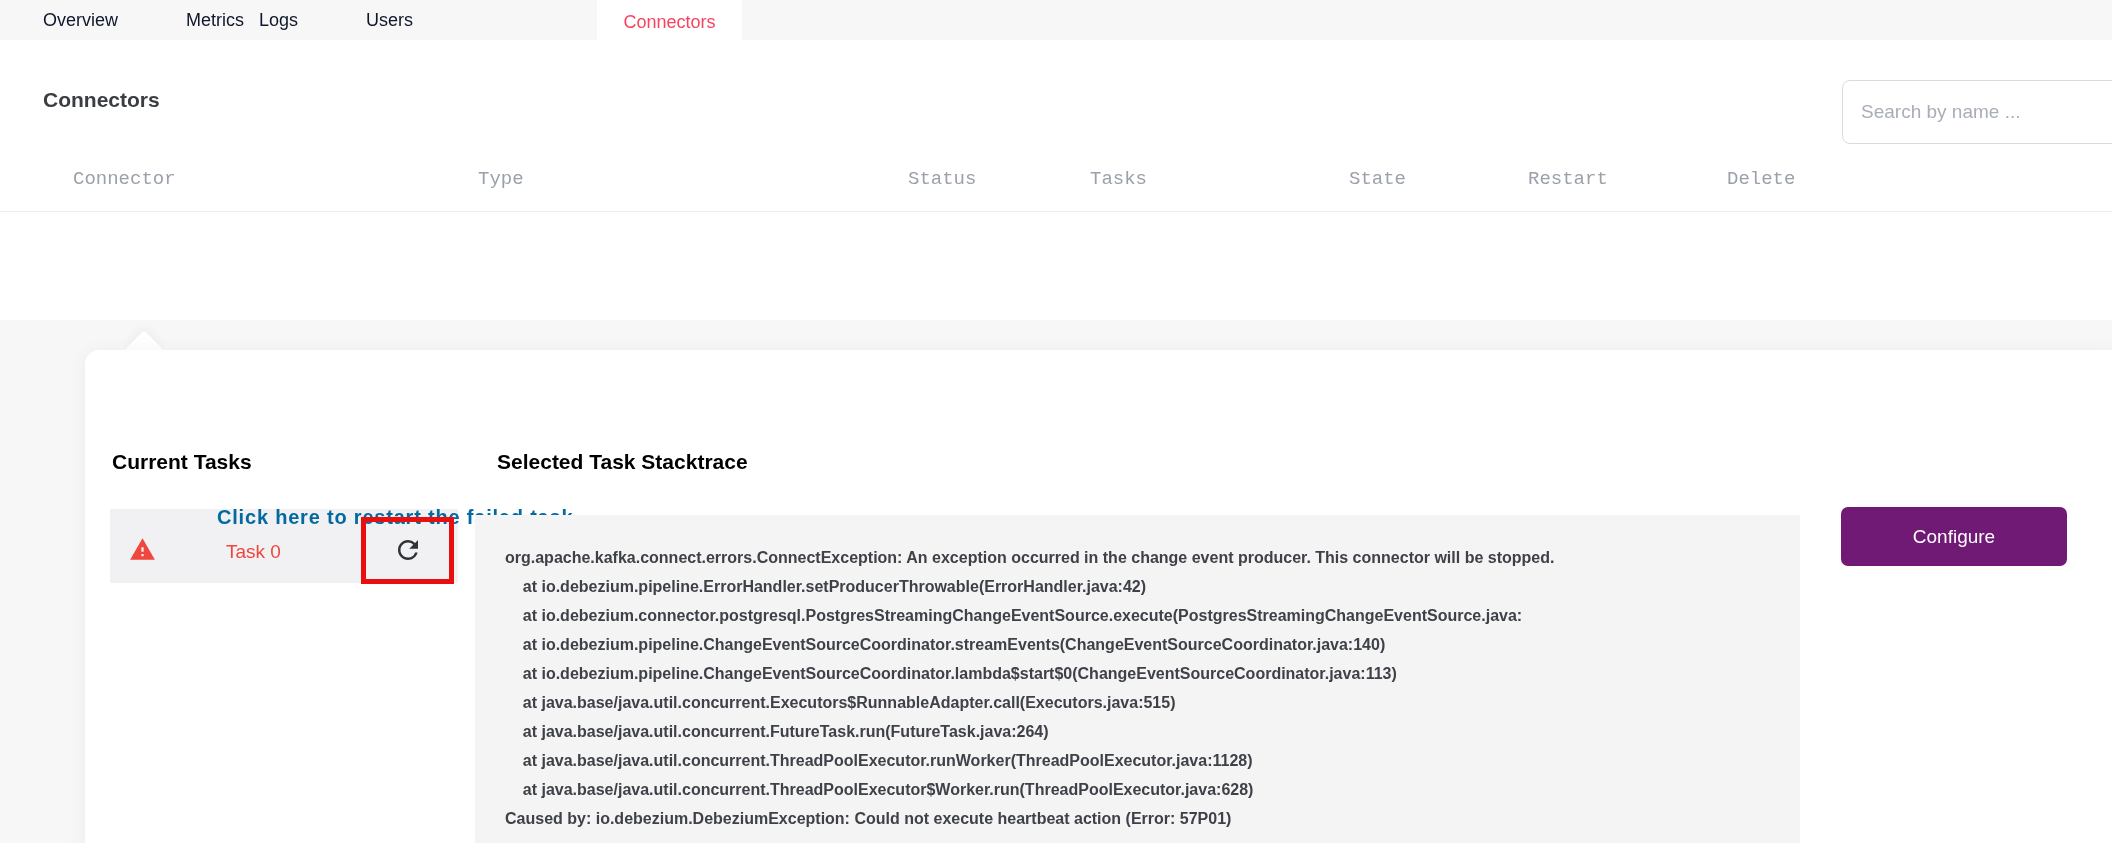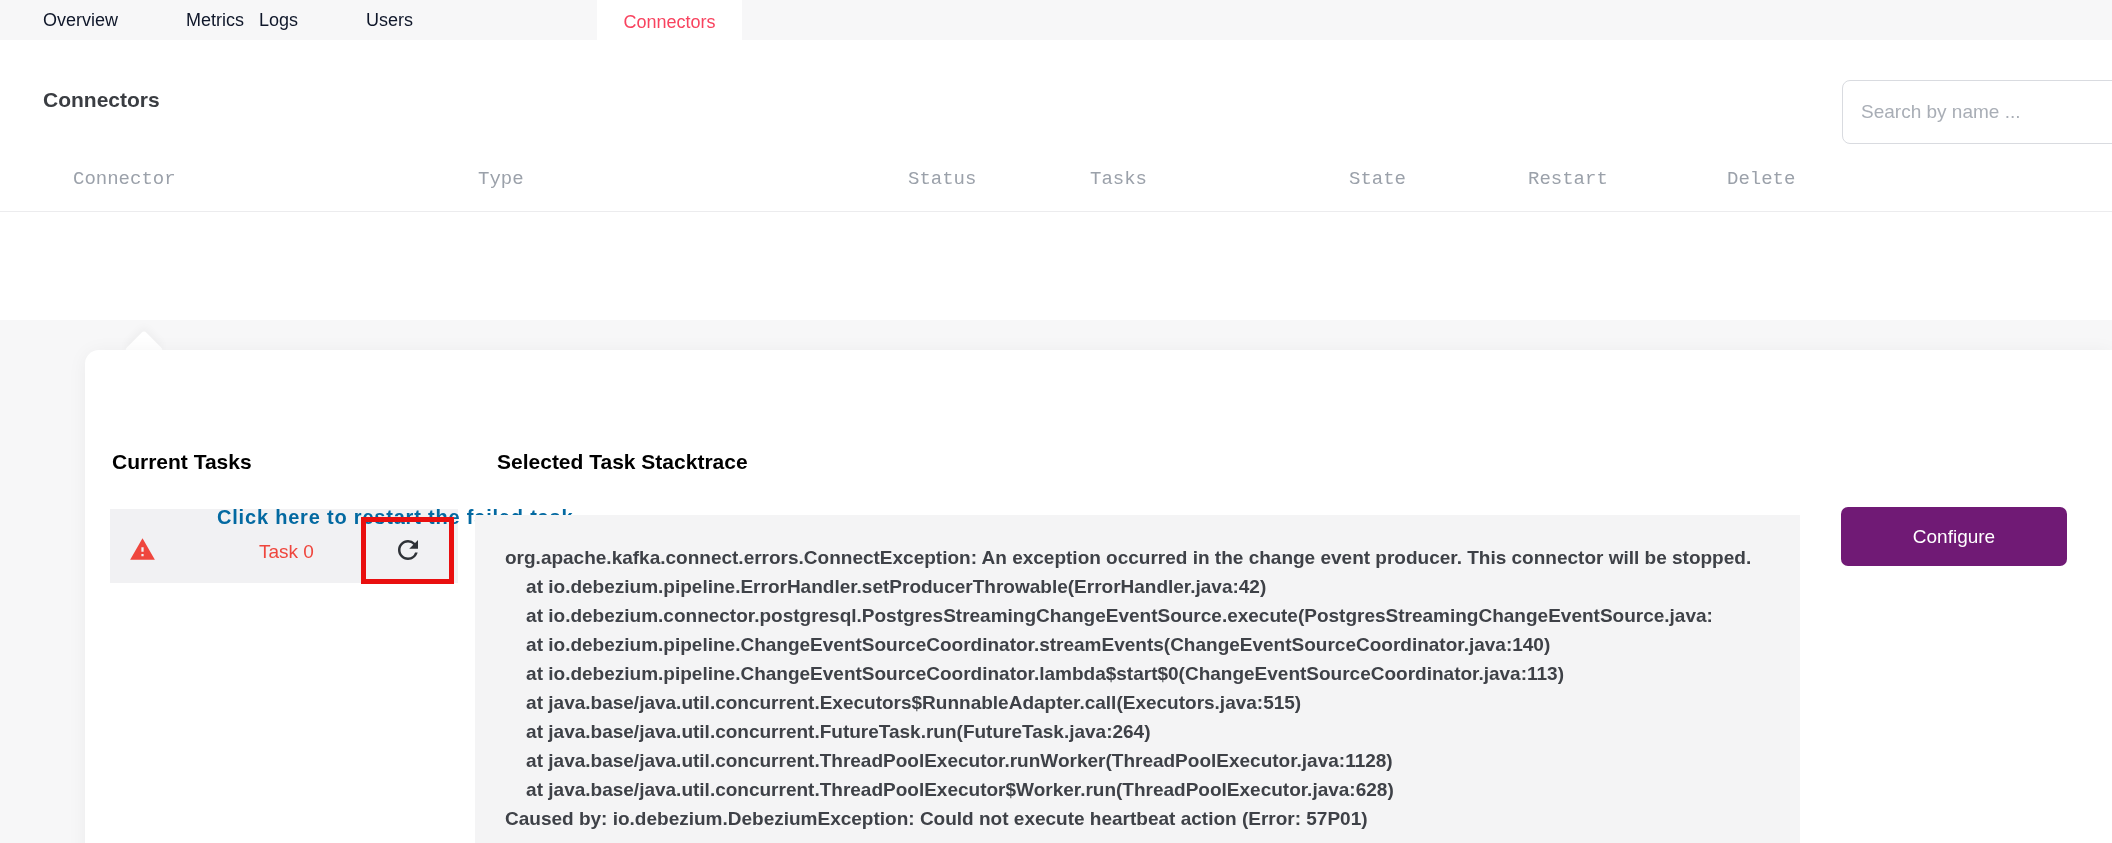--- a/index.html
+++ b/index.html
@@ -60,28 +60,28 @@
            transform:rotate(45deg); border-radius:4px; box-shadow:-3px -3px 8px rgba(0,0,0,0.04); }
   .sec-title { position:absolute; font-size:21px; font-weight:bold; color:#000000; }
   .t-current { left:112px; top:450px; }
   .t-stack   { left:497px; top:450px; }
 
   .annotation-text { position:absolute; left:217px; top:486px; font-size:20px; color:#0369a1;
                      letter-spacing:0.8px; font-weight:700; white-space:nowrap;margin-top:20px; }
   .task-row { position:absolute; left:110px; top:509px; width:348px; height:74px; background:#f1f1f3;
               cursor:pointer; }
   .warn-icon-task { position:absolute; left:129px; top:536px; width:27px; height:27px; }
-  .task-label { position:absolute; left:259px; top:541px; font-size:19px; color:#ef463d; }
+  .task-label { position:absolute; left:226px; top:541px; font-size:19px; color:#ef463d; }
   .task-restart-btn { position:absolute; left:393px; top:535px; width:30px; height:30px; cursor:pointer; }
   .annotation-box { position:absolute; left:361px; top:517px; width:93px; height:67px;
                     border:5px solid #e90f0f; pointer-events:none; }
 
   .stack-panel { position:absolute; left:475px; top:515px; width:1325px; height:400px;
                  background:#f4f4f5; overflow:hidden; padding:28px 0 0 30px; }
-  .stack-line { font-size:19px; font-weight:600; color:#3e4147; line-height:29px;
+  .stack-line { font-size:16px; font-weight:600; color:#3e4147; line-height:29px;
                 white-space:pre; }
 
   .configure-btn { position:absolute; left:1841px; top:507px; width:226px; height:59px;
                    background:#701a75; border:none; border-radius:7px; color:#fff; font-size:19px;
                    cursor:pointer; font-family:"Liberation Sans", sans-serif; }
 </style>
 </head>
 <body>
 
 <div id="app">

